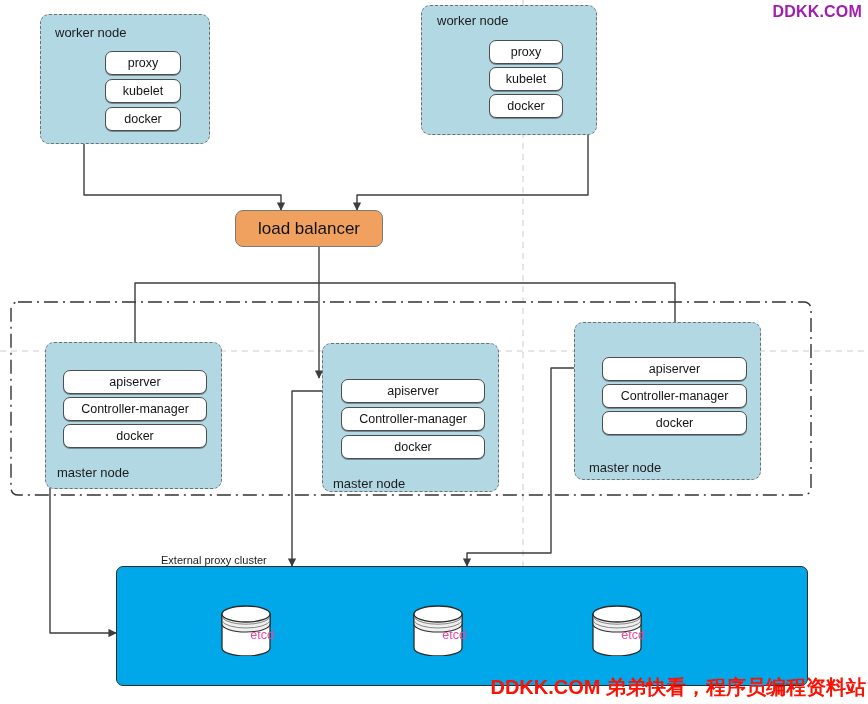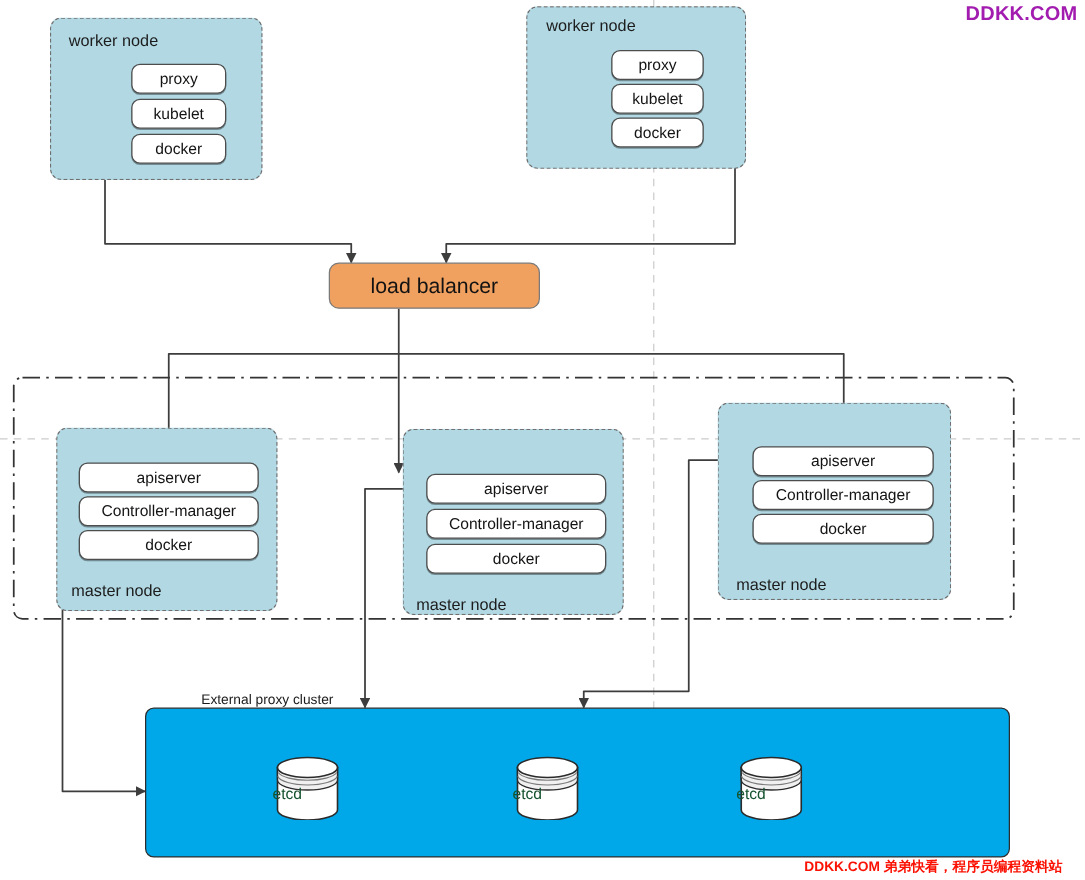--- a/index.html
+++ b/index.html
@@ -78,40 +78,40 @@
   .etcd-cyl {
     position: absolute;
     width: 56px;
     height: 52px;
   }
   .etcd-cyl .cyl-text {
     position: absolute;
     left: 0;
     top: 24px;
     width: 56px;
-    text-align: left;
+    text-align: right;
     font-size: 12.5px;
-    color: #14532d;
+    color: #ec4899;
   }
   .wm-top {
     position: absolute;
     right: 6px;
     top: 3px;
     color: #a21caf;
     font-size: 16px;
     font-weight: bold;
     letter-spacing: 0.2px;
     white-space: nowrap;
   }
   .wm-bottom {
     position: absolute;
-    right: 18px;
+    right: 2px;
     bottom: 3px;
     color: #fa1205;
-    font-size: 11px;
+    font-size: 20px;
     font-weight: bold;
     white-space: nowrap;
   }
 </style>
 </head>
 <body>
 
 <div id="canvas">
 
   <svg id="svg-layer" viewBox="0 0 868 704" xmlns="http://www.w3.org/2000/svg">
@@ -158,21 +158,21 @@
   <div class="comp-box" style="left:105px; top:79px; width:76px; height:24px;">kubelet</div>
   <div class="comp-box" style="left:105px; top:107px; width:76px; height:24px;">docker</div>
 
   <div class="node-group" style="left:421px; top:5px; width:176px; height:130px;">
   </div>
   <div class="node-title" style="left:437px; top:13px;">worker node</div>
   <div class="comp-box" style="left:489px; top:40px; width:74px; height:24px;">proxy</div>
   <div class="comp-box" style="left:489px; top:67px; width:74px; height:24px;">kubelet</div>
   <div class="comp-box" style="left:489px; top:94px; width:74px; height:24px;">docker</div>
 
-  <div class="lb-box" style="left:263px; top:210px; width:169px; height:37px;">
+  <div class="lb-box" style="left:235px; top:210px; width:148px; height:37px;">
     <span>load balancer</span>
   </div>
 
   <div class="node-group" style="left:45px; top:342px; width:177px; height:147px;">
   </div>
   <div class="comp-box" style="left:63px; top:370px; width:144px; height:24px;">apiserver</div>
   <div class="comp-box" style="left:63px; top:397px; width:144px; height:24px;">Controller-manager</div>
   <div class="comp-box" style="left:63px; top:424px; width:144px; height:24px;">docker</div>
   <div class="node-title" style="left:57px; top:465px;">master node</div>
 

